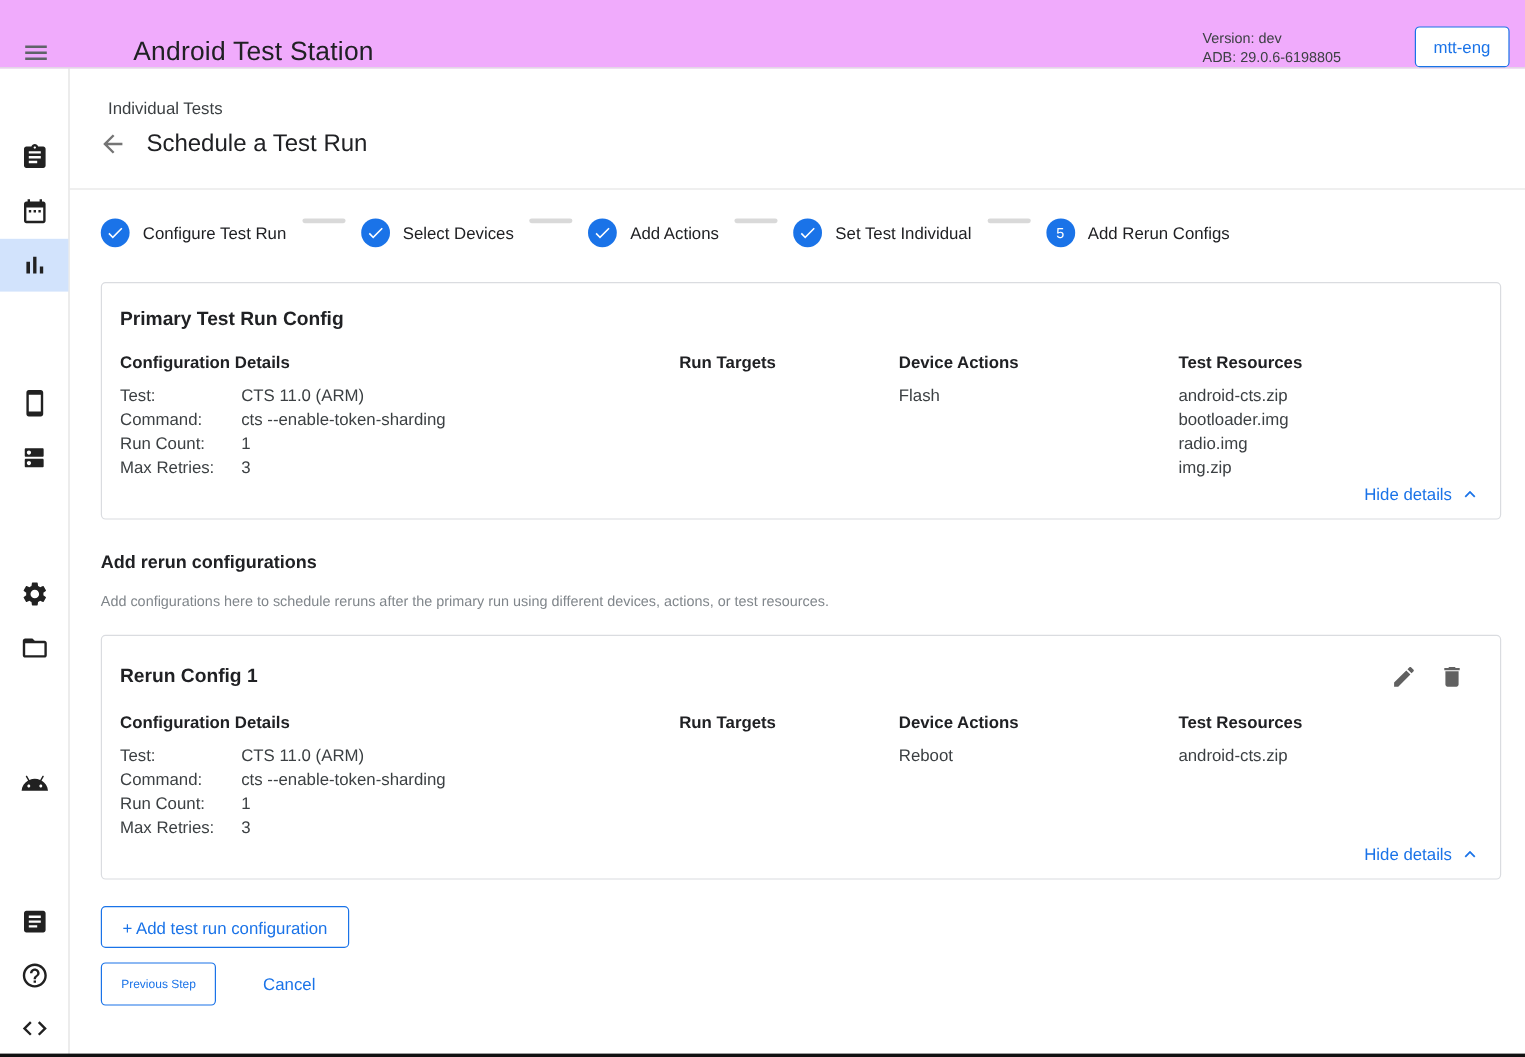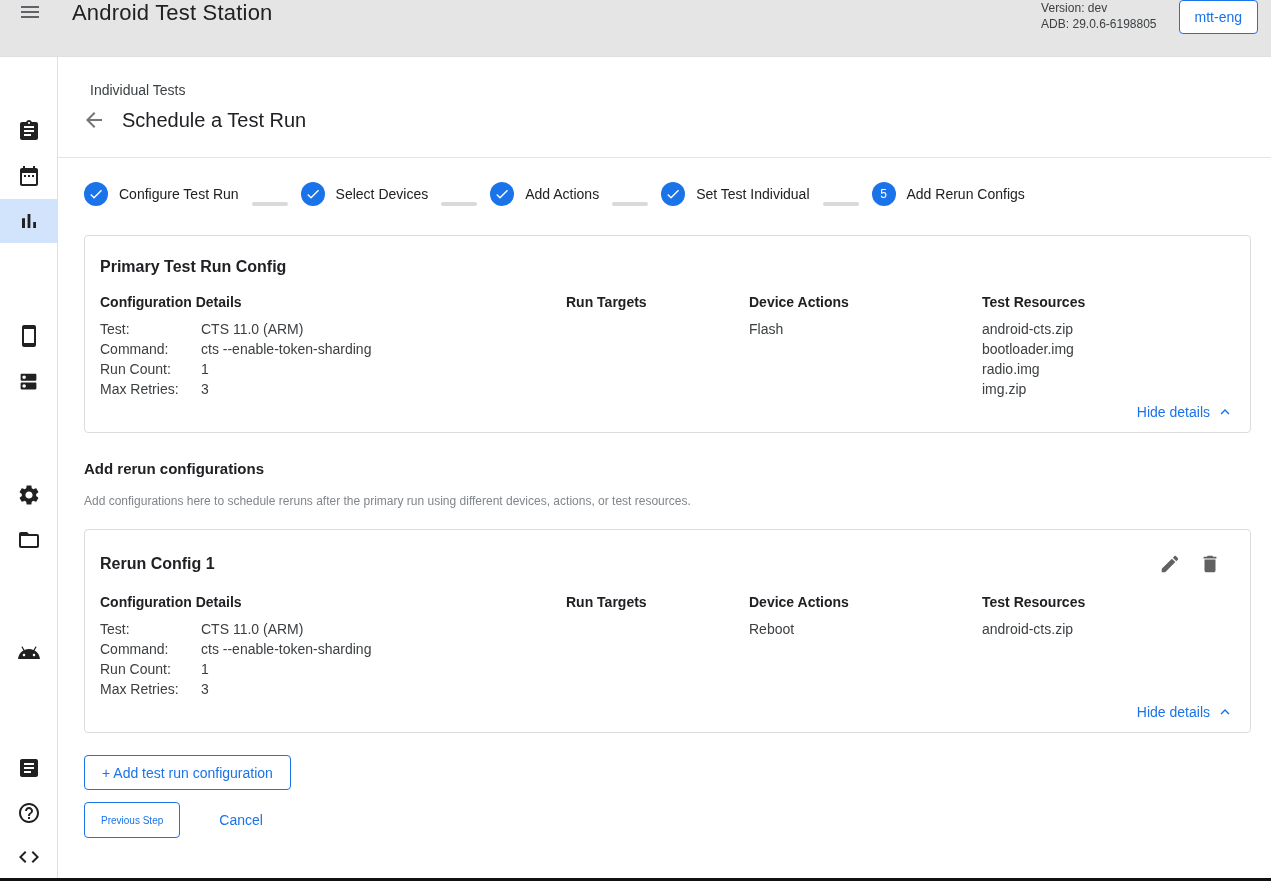--- a/index.html
+++ b/index.html
@@ -6,22 +6,22 @@
   html,body { width:1271px; height:881px; }
   body {
     font-family:"Liberation Sans", sans-serif;
     background:#fff; color:#202124; position:relative; overflow:hidden;
   }
   svg { display:block; }
 
   
   .header {
     position:absolute; top:0; left:0; right:0; height:57px;
-    background:#e5e5e5; border-bottom:1px solid #e0e0e0;
-    display:flex; align-items:flex-start; z-index:5;
+    background:#f0abfc; border-bottom:1px solid #e0e0e0;
+    display:flex; align-items:flex-end; z-index:5;gap:39px;
   }
   .hamburger { margin-left:18px; width:24px; height:24px; color:#5f6368; cursor:pointer; background:none; border:none; }
   .app-title { font-size:22px; font-weight:400; color:#202124; margin-left:30px; letter-spacing:.2px; }
   .header-spacer { flex:1; }
   .version-info { font-size:12px; line-height:16px; color:#3c4043; margin-right:22px; }
   .user-btn {
     border:1px solid #1a73e8; color:#1a73e8; background:#fff; border-radius:4px;
     font-size:14px; font-family:inherit; padding:8px 15px; margin-right:13px; cursor:pointer;
   }
 
@@ -39,21 +39,21 @@
 
   
   .main { position:absolute; top:57px; left:58px; right:0; bottom:0; background:#fff; }
   .breadcrumb { margin:25px 0 0 32px; font-size:14px; color:#3c4043; }
   .title-row { display:flex; align-items:center; margin:8px 0 0 24px; height:28px; }
   .back-btn { width:24px; height:24px; color:#757575; background:none; border:none; cursor:pointer; }
   .page-title { font-size:20px; font-weight:400; color:#202124; margin-left:16px; }
   .head-divider { border-bottom:1px solid #e4e4e4; margin-top:23px; }
 
   
-  .stepper { display:flex; align-items:flex-end; margin:24px 0 0 26px; height:24px; }
+  .stepper { display:flex; align-items:flex-start; margin:24px 0 0 26px; height:24px; }
   .step { display:flex; align-items:center; cursor:pointer; }
   .step-circle {
     width:24px; height:24px; border-radius:50%; background:#1a73e8; color:#fff; flex:none;
     display:flex; align-items:center; justify-content:center; font-size:12px;
   }
   .step-label { margin-left:11px; font-size:14px; color:#202124; white-space:nowrap; }
   .step-connector { width:36px; height:4px; background:#d9d9d9; border-radius:2px; margin:0 13px; }
 
   
   .card { border:1px solid #dadce0; border-radius:4px; background:#fff; margin:29px 20px 0 26px; }

